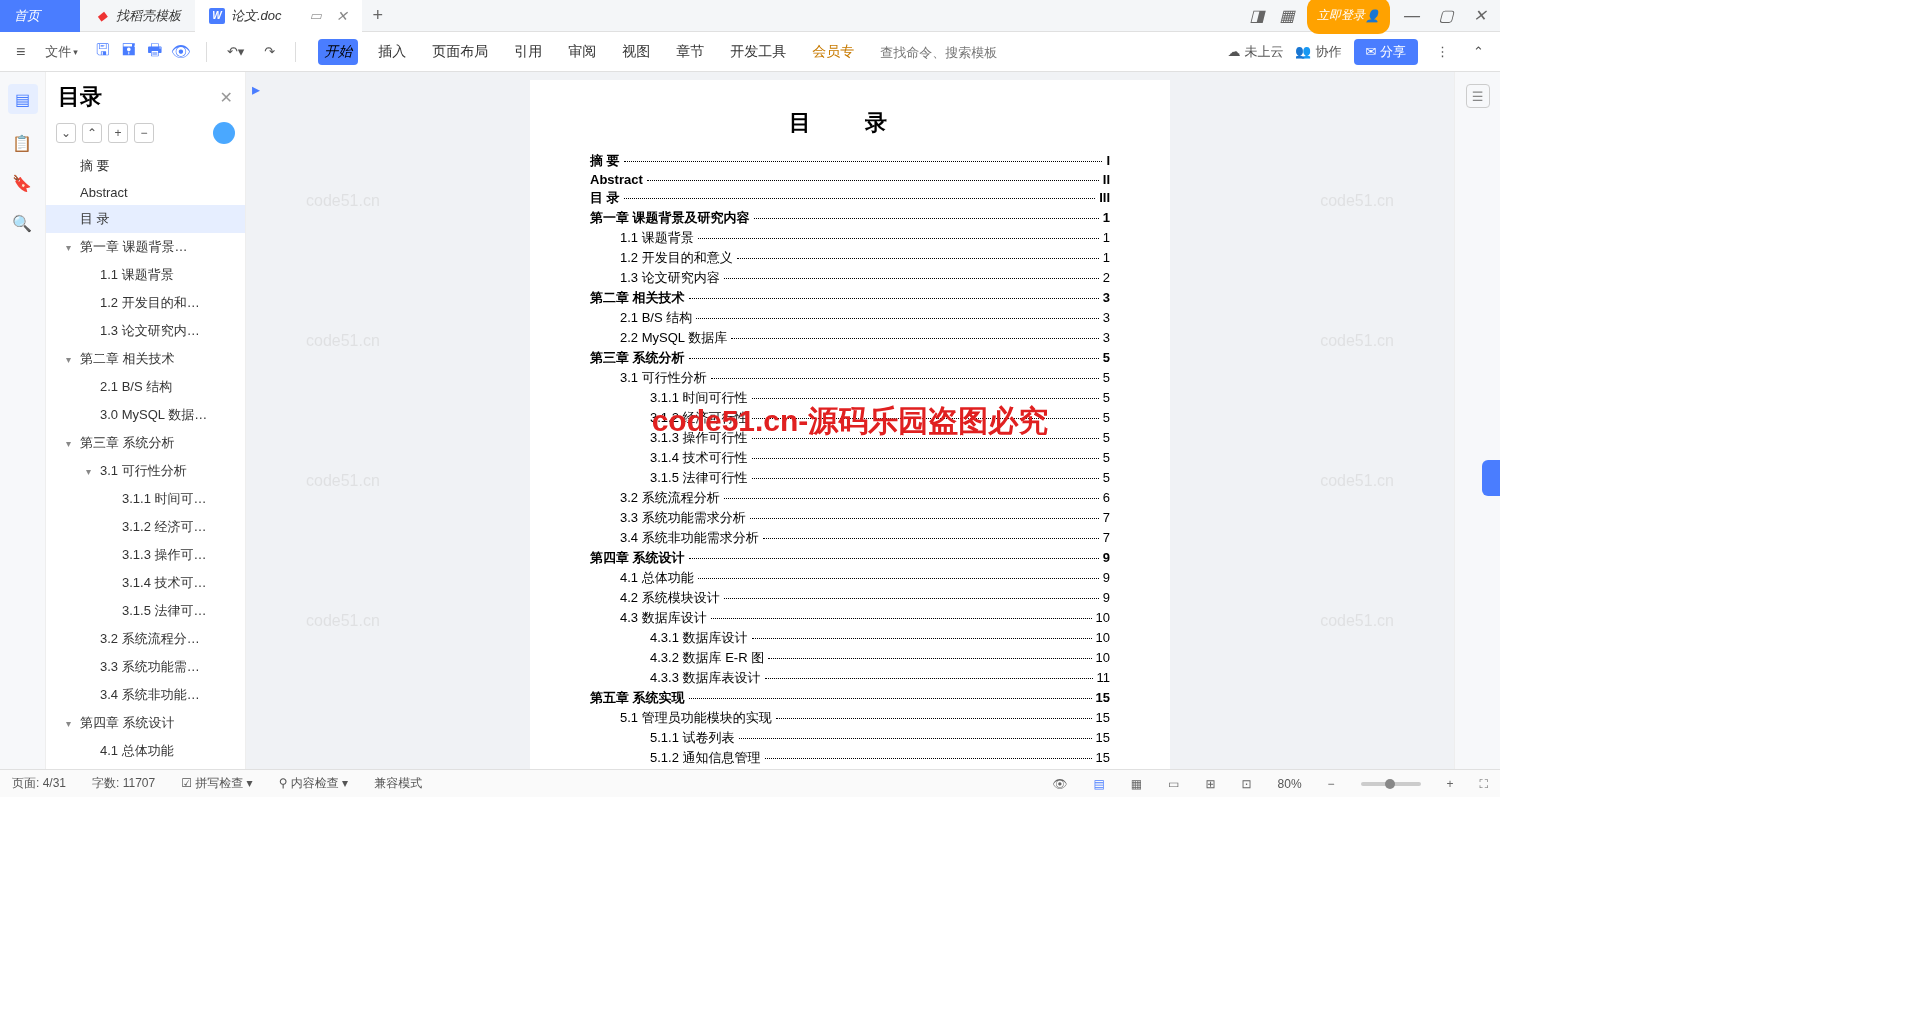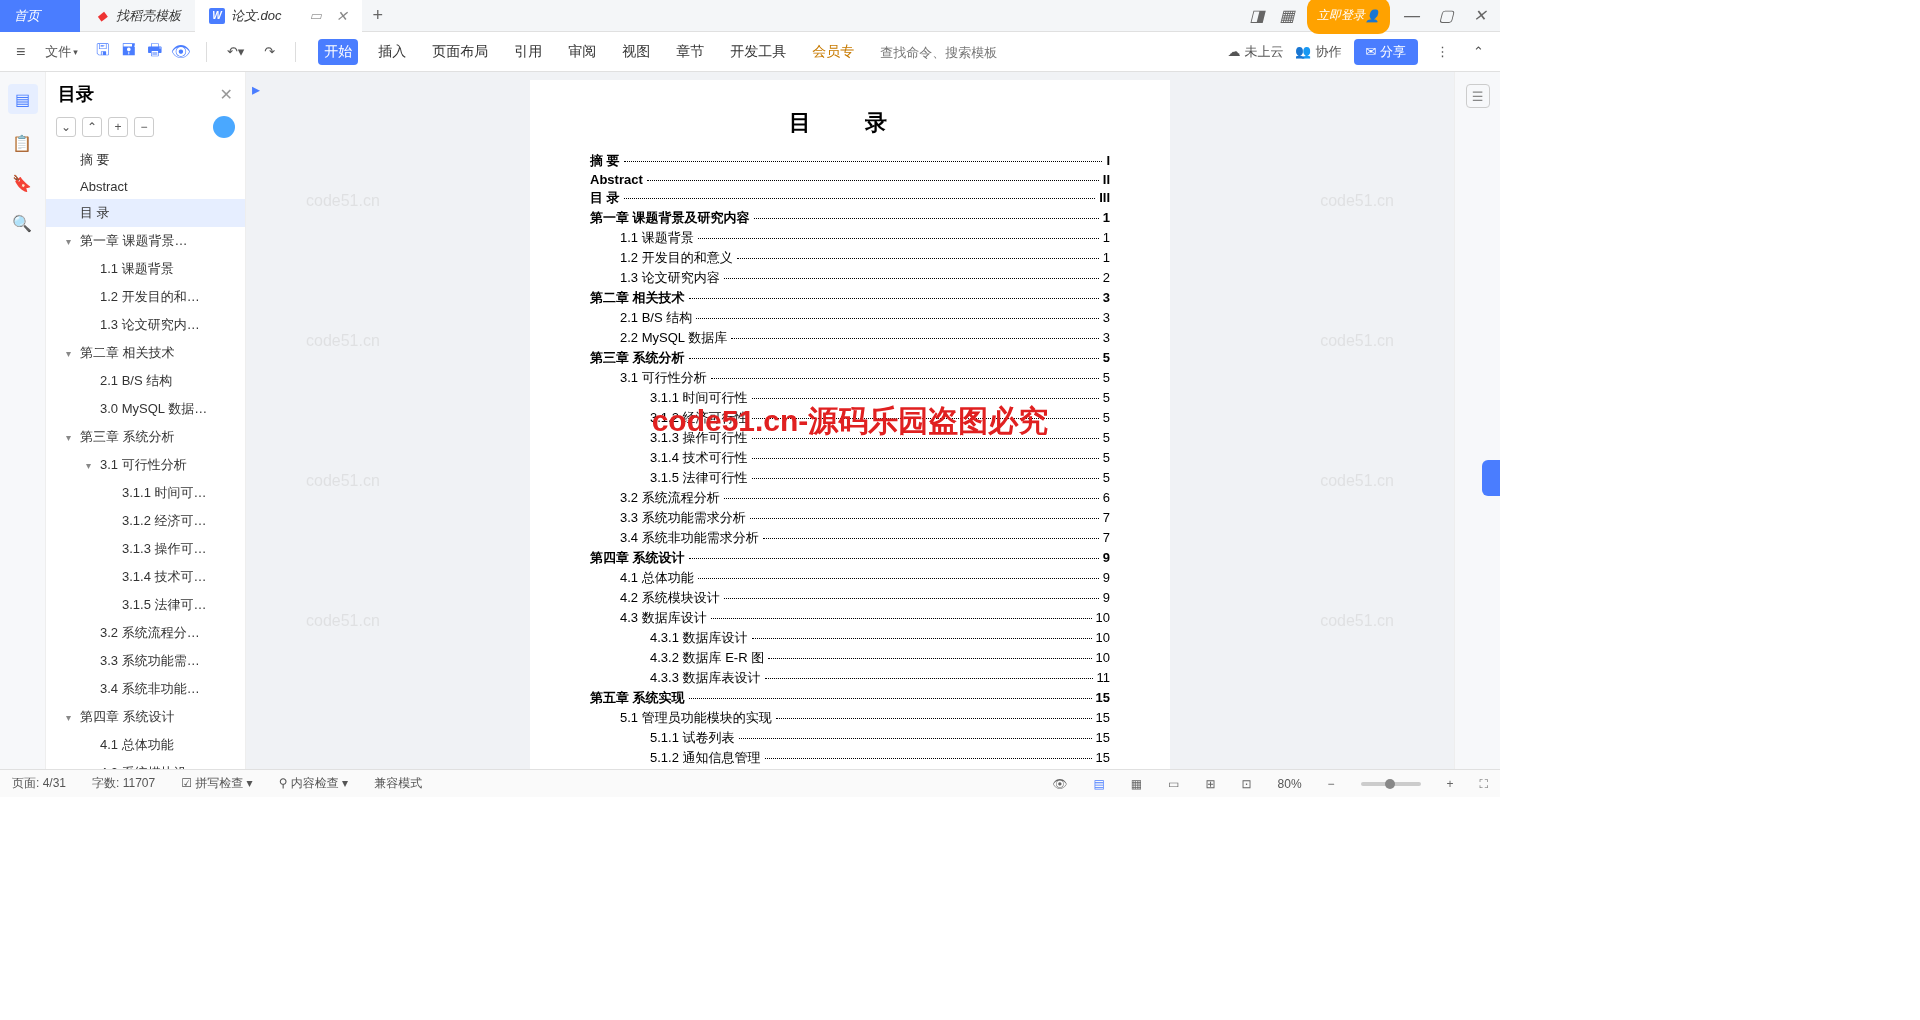--- a/index.html
+++ b/index.html
@@ -22,38 +22,38 @@
 
 
 .ribbon { height:40px; border-bottom:1px solid #e0e0e0; display:flex; align-items:center; padding:0 10px; gap:8px; }
 .rbtn { color:#555; font-size:13px; padding:4px 6px; display:flex; align-items:center; gap:2px; cursor:pointer; }
 .hamb { font-size:16px; }
 .qat { display:flex; gap:4px; }
 .qat .ico { width:22px; height:22px; color:#4a7dff; display:flex; align-items:center; justify-content:center; }
 .sep { width:1px; height:20px; background:#ddd; margin:0 6px; }
 .tabs2 { display:flex; gap:14px; margin-left:8px; }
 .tabs2 .mt { font-size:14px; color:#333; padding:4px 6px; cursor:pointer; }
-.tabs2 .mt.active { background:#4a7dff; color:#ffffff; border-radius:4px; }
+.tabs2 .mt.active { background:#4a7dff; color:#000000; border-radius:4px;font-style:italic; }
 .tabs2 .mt.prem { color:#c77a00; }
 .searchcmd { flex:0 0 180px; margin-left:12px; }
 .searchcmd input { width:100%; border:none; outline:none; font-size:13px; color:#888; background:transparent; }
 .ribbon .spacer { flex:1; }
 .rright { display:flex; align-items:center; gap:12px; }
 .rright .item { font-size:13px; color:#555; display:flex; align-items:center; gap:4px; cursor:pointer; }
 .sharebtn { background:#4a7dff; color:#fff; padding:4px 12px; border-radius:4px; font-size:13px; }
 
 
 .main { display:flex; height:calc(100% - 32px - 40px - 28px); }
 .leftrail { width:46px; background:#f7f8fa; border-right:1px solid #eee; display:flex; flex-direction:column; align-items:center; padding-top:12px; gap:18px; }
 .leftrail .ico { width:22px; height:22px; color:#666; display:flex; align-items:center; justify-content:center; }
 .leftrail .ico.active { color:#4a7dff; background:#e6eeff; border-radius:4px; padding:4px; width:30px; height:30px; }
 
 .outline { width:200px; border-right:1px solid #eee; display:flex; flex-direction:column; overflow:hidden; }
 .outhdr { display:flex; align-items:center; padding:10px 12px 6px; }
-.outhdr h2 { font-size:18px; font-weight:bold; flex:1; }
+.outhdr h2 { font-size:22px; font-weight:bold; flex:1; }
 .outhdr .close { color:#999; cursor:pointer; }
 .outtools { display:flex; gap:6px; padding:4px 10px 8px; align-items:center; }
 .outtools .tb { width:20px; height:20px; border:1px solid #ccc; border-radius:3px; display:flex; align-items:center; justify-content:center; font-size:12px; color:#555; cursor:pointer; }
 .outtools .spacer { flex:1; }
 .outtools .ai { width:22px; height:22px; background:#4aa8ff; border-radius:50%; }
 .outlist { flex:1; overflow-y:auto; font-size:13px; color:#333; }
 .outlist .it { padding:5px 10px; cursor:pointer; display:flex; align-items:center; white-space:nowrap; overflow:hidden; text-overflow:ellipsis; }
 .outlist .it.sel { background:#e6eeff; }
 .outlist .it .chev { width:14px; color:#888; font-size:10px; }
 .outlist .lv0 { padding-left:20px; }

